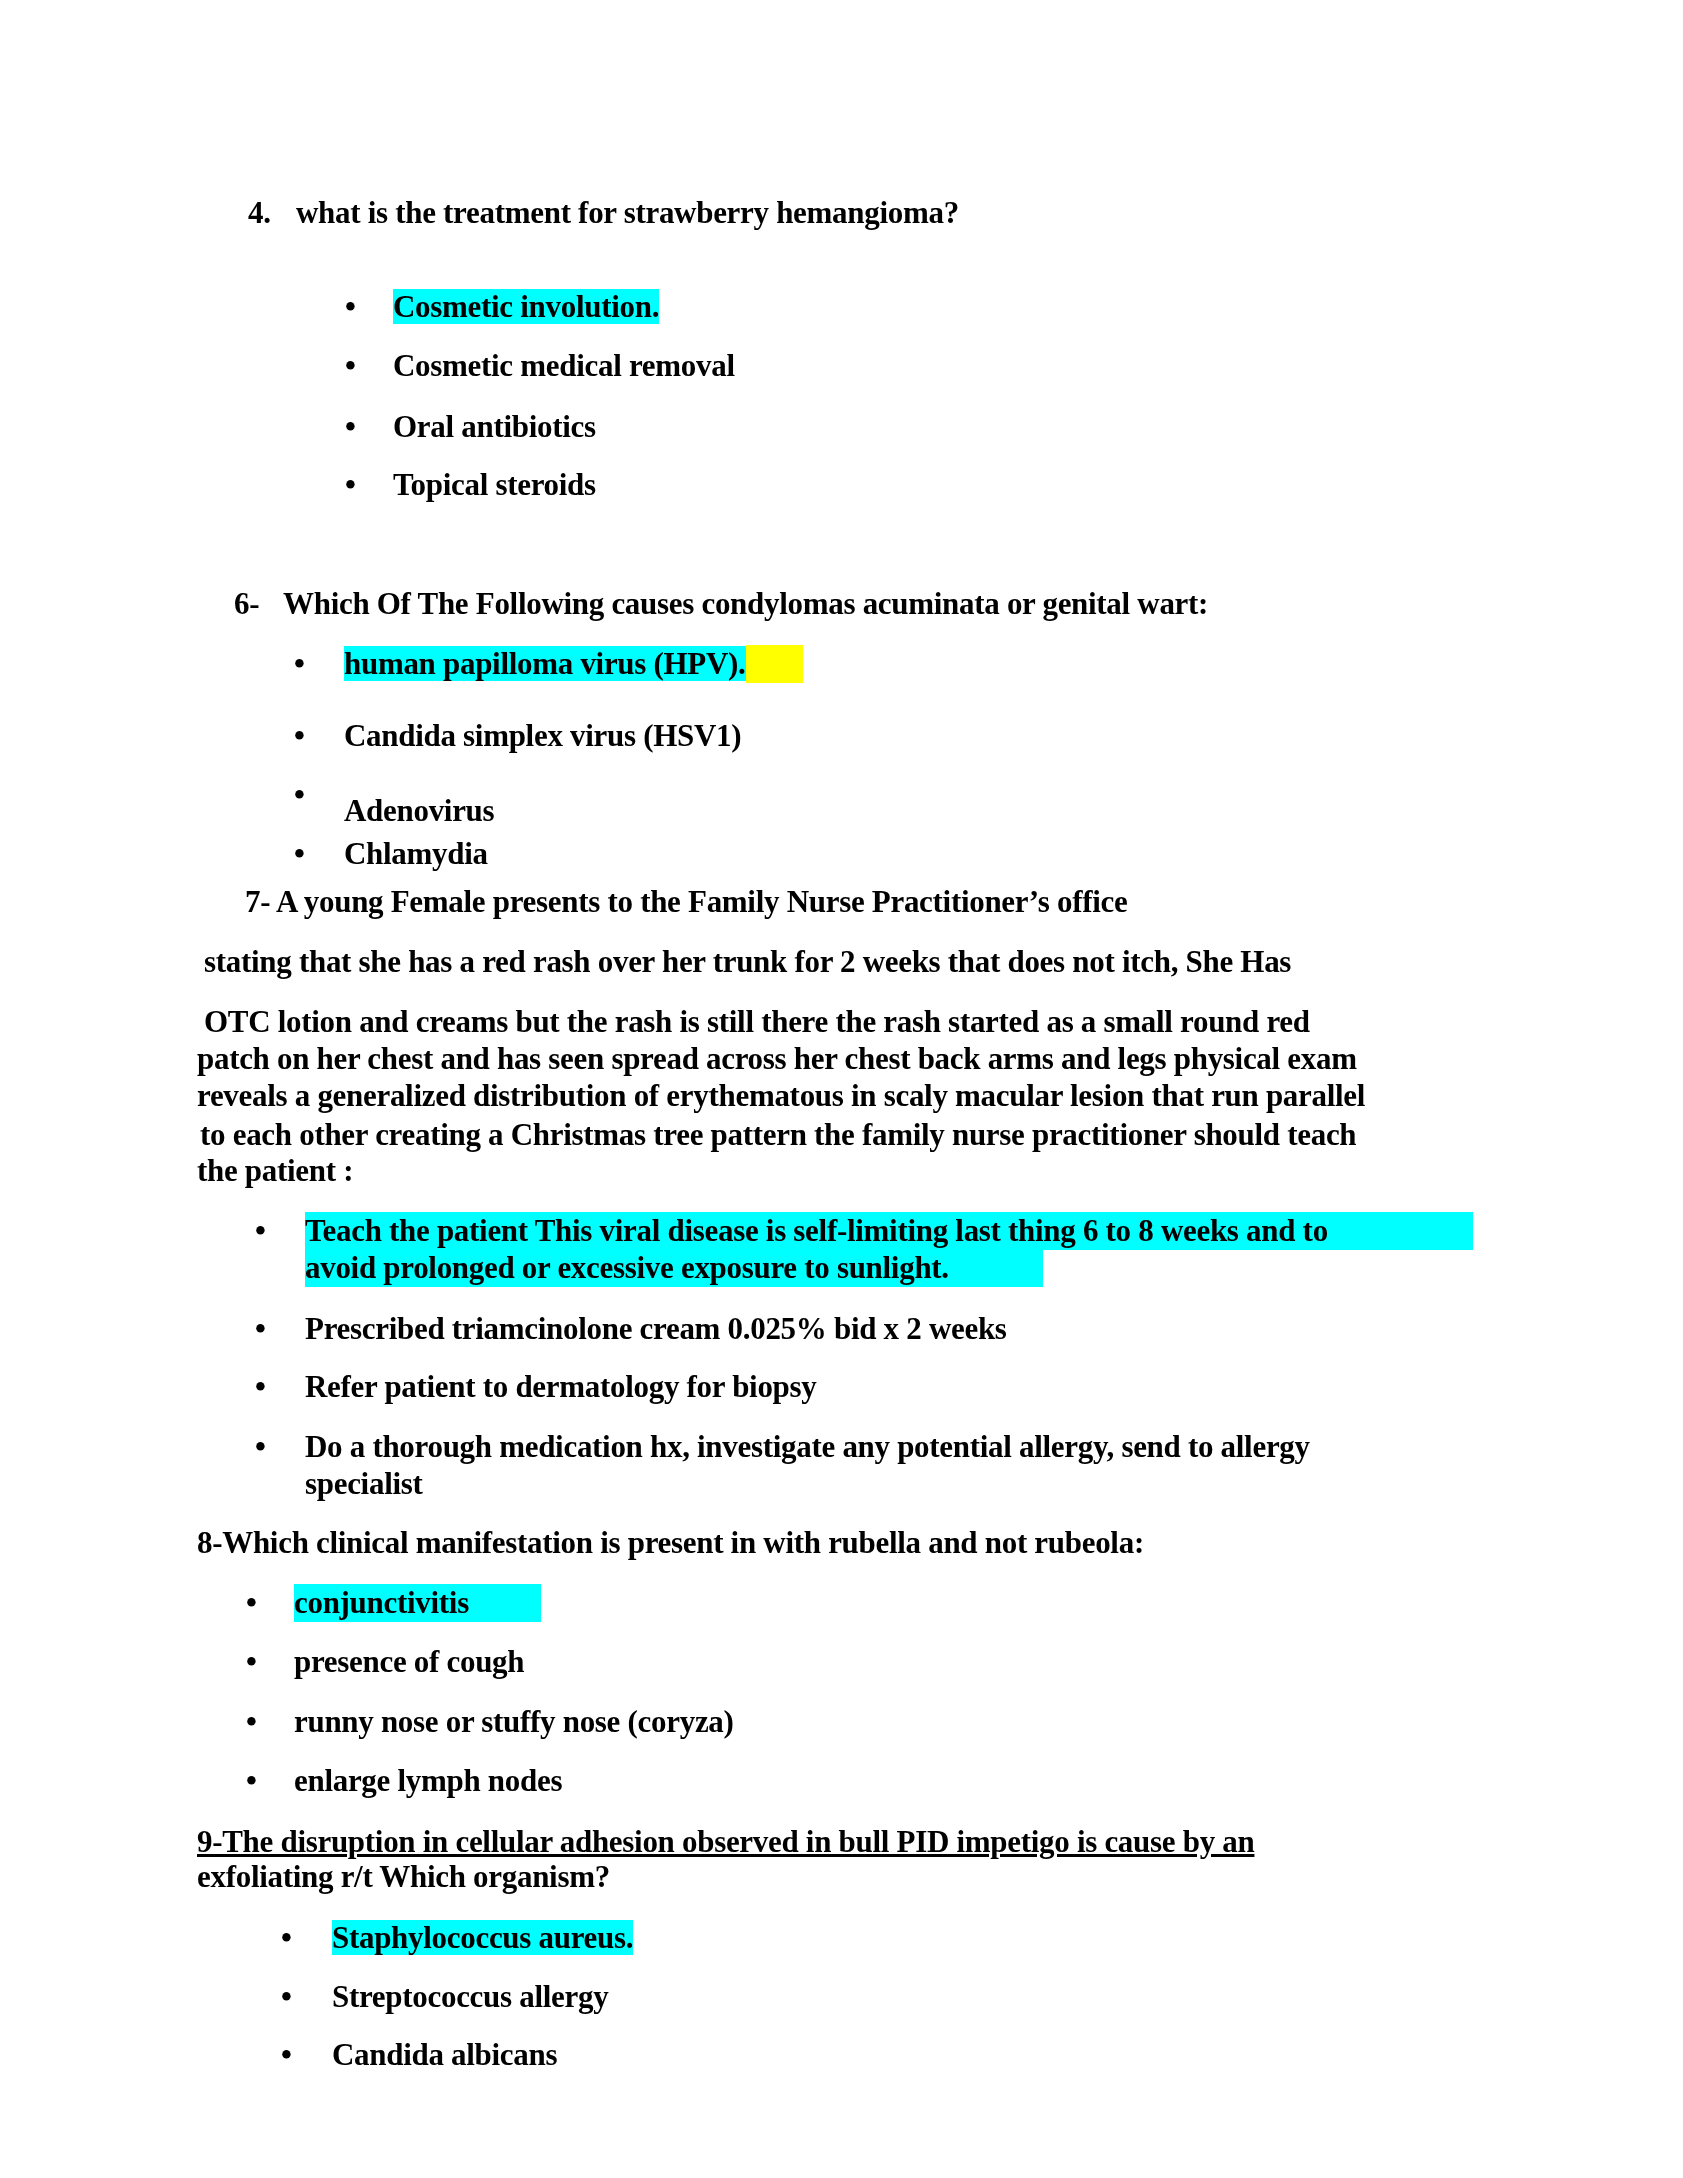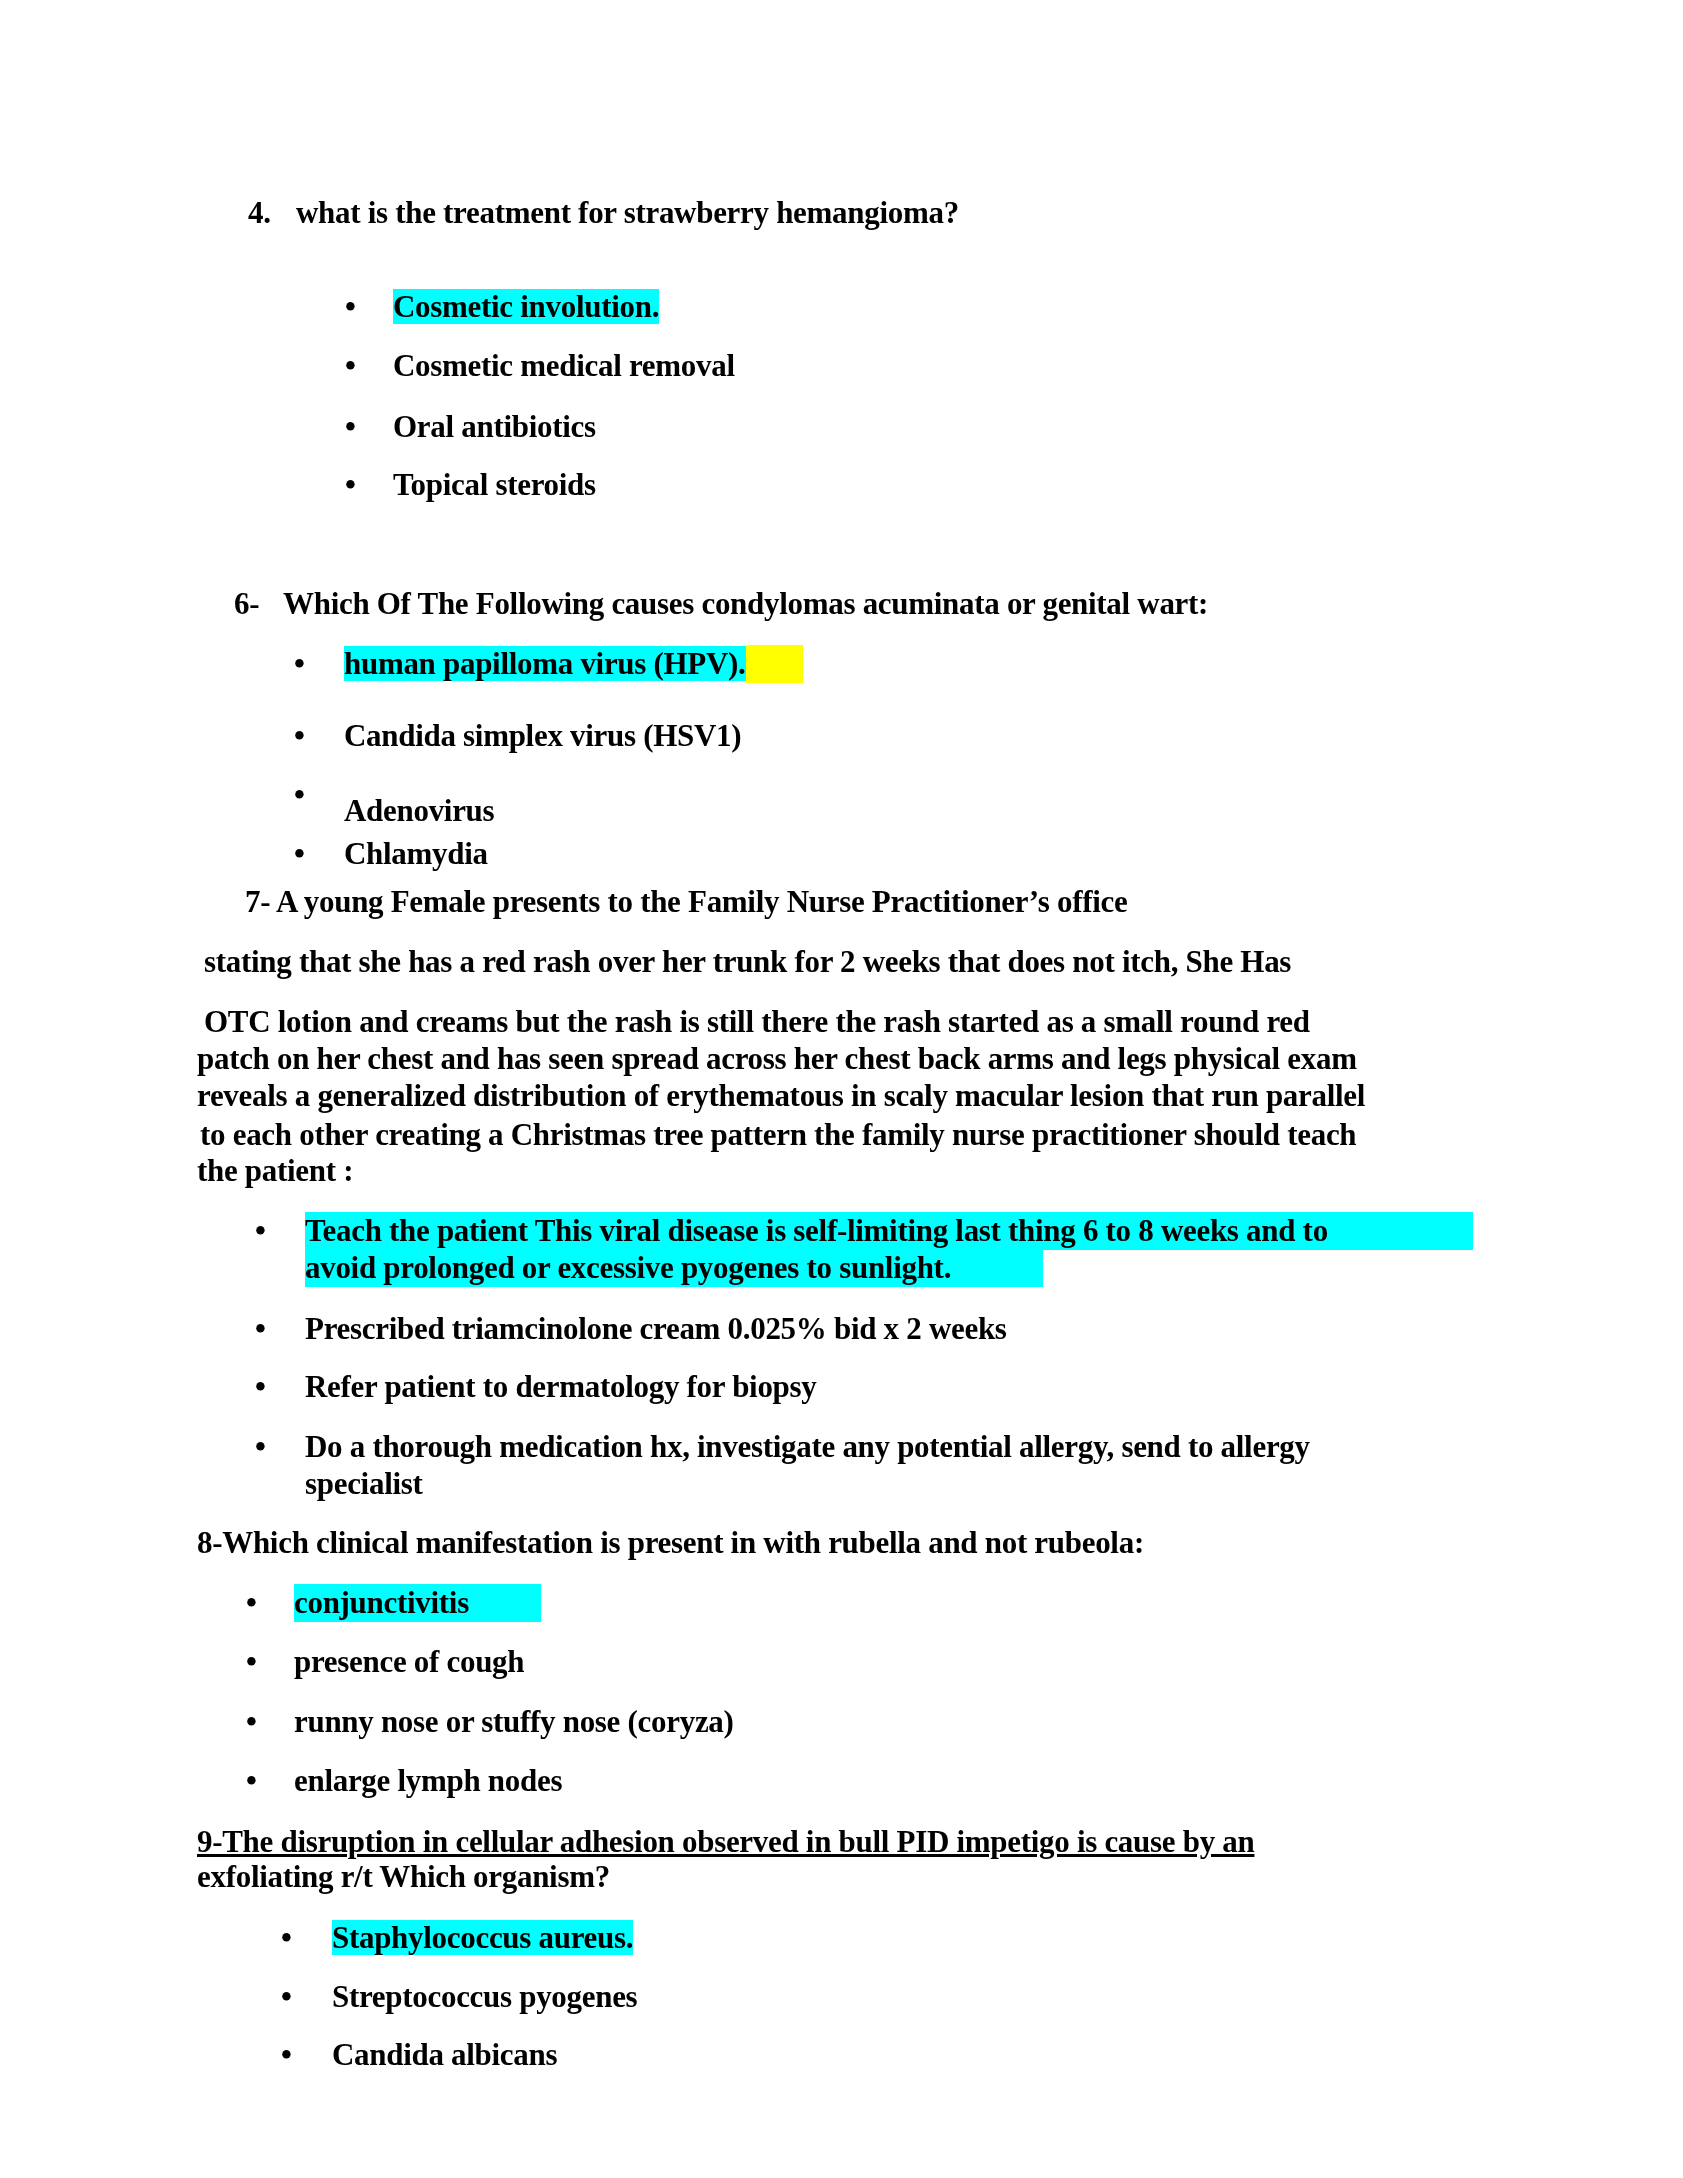--- a/index.html
+++ b/index.html
@@ -40,21 +40,21 @@
 <div class="t" style="left:245px;top:883px;">7- A young Female presents to the Family Nurse Practitioner’s office</div>
 <div class="t" style="left:204px;top:943px;">stating that she has a red rash over her trunk for 2 weeks that does not itch, She Has</div>
 <div class="t" style="left:204px;top:1003px;">OTC lotion and creams but the rash is still there the rash started as a small round red</div>
 <div class="t" style="left:197px;top:1040px;">patch on her chest and has seen spread across her chest back arms and legs physical exam</div>
 <div class="t" style="left:197px;top:1077px;">reveals a generalized distribution of erythematous in scaly macular lesion that run parallel</div>
 <div class="t" style="left:200px;top:1116px;">to each other creating a Christmas tree pattern the family nurse practitioner should teach</div>
 <div class="t" style="left:197px;top:1152px;">the patient :</div>
 
 <div class="bullet" style="left:255px;top:1212px;">•</div>
 <div class="t" style="left:305px;top:1212px;"><span class="hl" style="display:inline-block;width:1168px;">Teach the patient This viral disease is self-limiting last thing 6 to 8 weeks and to</span></div>
-<div class="t" style="left:305px;top:1249px;"><span class="hl" style="display:inline-block;width:738px;">avoid prolonged or excessive pyogenes to sunlight.</span></div>
+<div class="t" style="left:305px;top:1249px;"><span class="hl" style="display:inline-block;width:738px;">avoid prolonged or excessive exposure to sunlight.</span></div>
 <div class="bullet" style="left:255px;top:1310px;">•</div>
 <div class="t" style="left:305px;top:1310px;">Prescribed triamcinolone cream 0.025% bid x 2 weeks</div>
 <div class="bullet" style="left:255px;top:1368px;">•</div>
 <div class="t" style="left:305px;top:1368px;">Refer patient to dermatology for biopsy</div>
 <div class="bullet" style="left:255px;top:1428px;">•</div>
 <div class="t" style="left:305px;top:1428px;">Do a thorough medication hx, investigate any potential allergy, send to allergy</div>
 <div class="t" style="left:305px;top:1465px;">specialist</div>
 
 <div class="t" style="left:197px;top:1524px;">8-Which clinical manifestation is present in with rubella and not rubeola:</div>
 <div class="bullet" style="left:246px;top:1584px;">•</div>
@@ -64,16 +64,16 @@
 <div class="bullet" style="left:246px;top:1703px;">•</div>
 <div class="t" style="left:294px;top:1703px;">runny nose or stuffy nose (coryza)</div>
 <div class="bullet" style="left:246px;top:1762px;">•</div>
 <div class="t" style="left:294px;top:1762px;">enlarge lymph nodes</div>
 
 <div class="t" style="left:197px;top:1823px;text-decoration:underline;">9-The disruption in cellular adhesion observed in bull PID impetigo is cause by an</div>
 <div class="t" style="left:197px;top:1858px;">exfoliating r/t Which organism?</div>
 <div class="bullet" style="left:281px;top:1919px;">•</div>
 <div class="t" style="left:332px;top:1919px;"><span class="hl">Staphylococcus aureus.</span></div>
 <div class="bullet" style="left:281px;top:1978px;">•</div>
-<div class="t" style="left:332px;top:1978px;">Streptococcus pyogenes</div>
+<div class="t" style="left:332px;top:1978px;">Streptococcus allergy</div>
 <div class="bullet" style="left:281px;top:2036px;">•</div>
 <div class="t" style="left:332px;top:2036px;">Candida albicans</div>
 
 
 </body></html>

